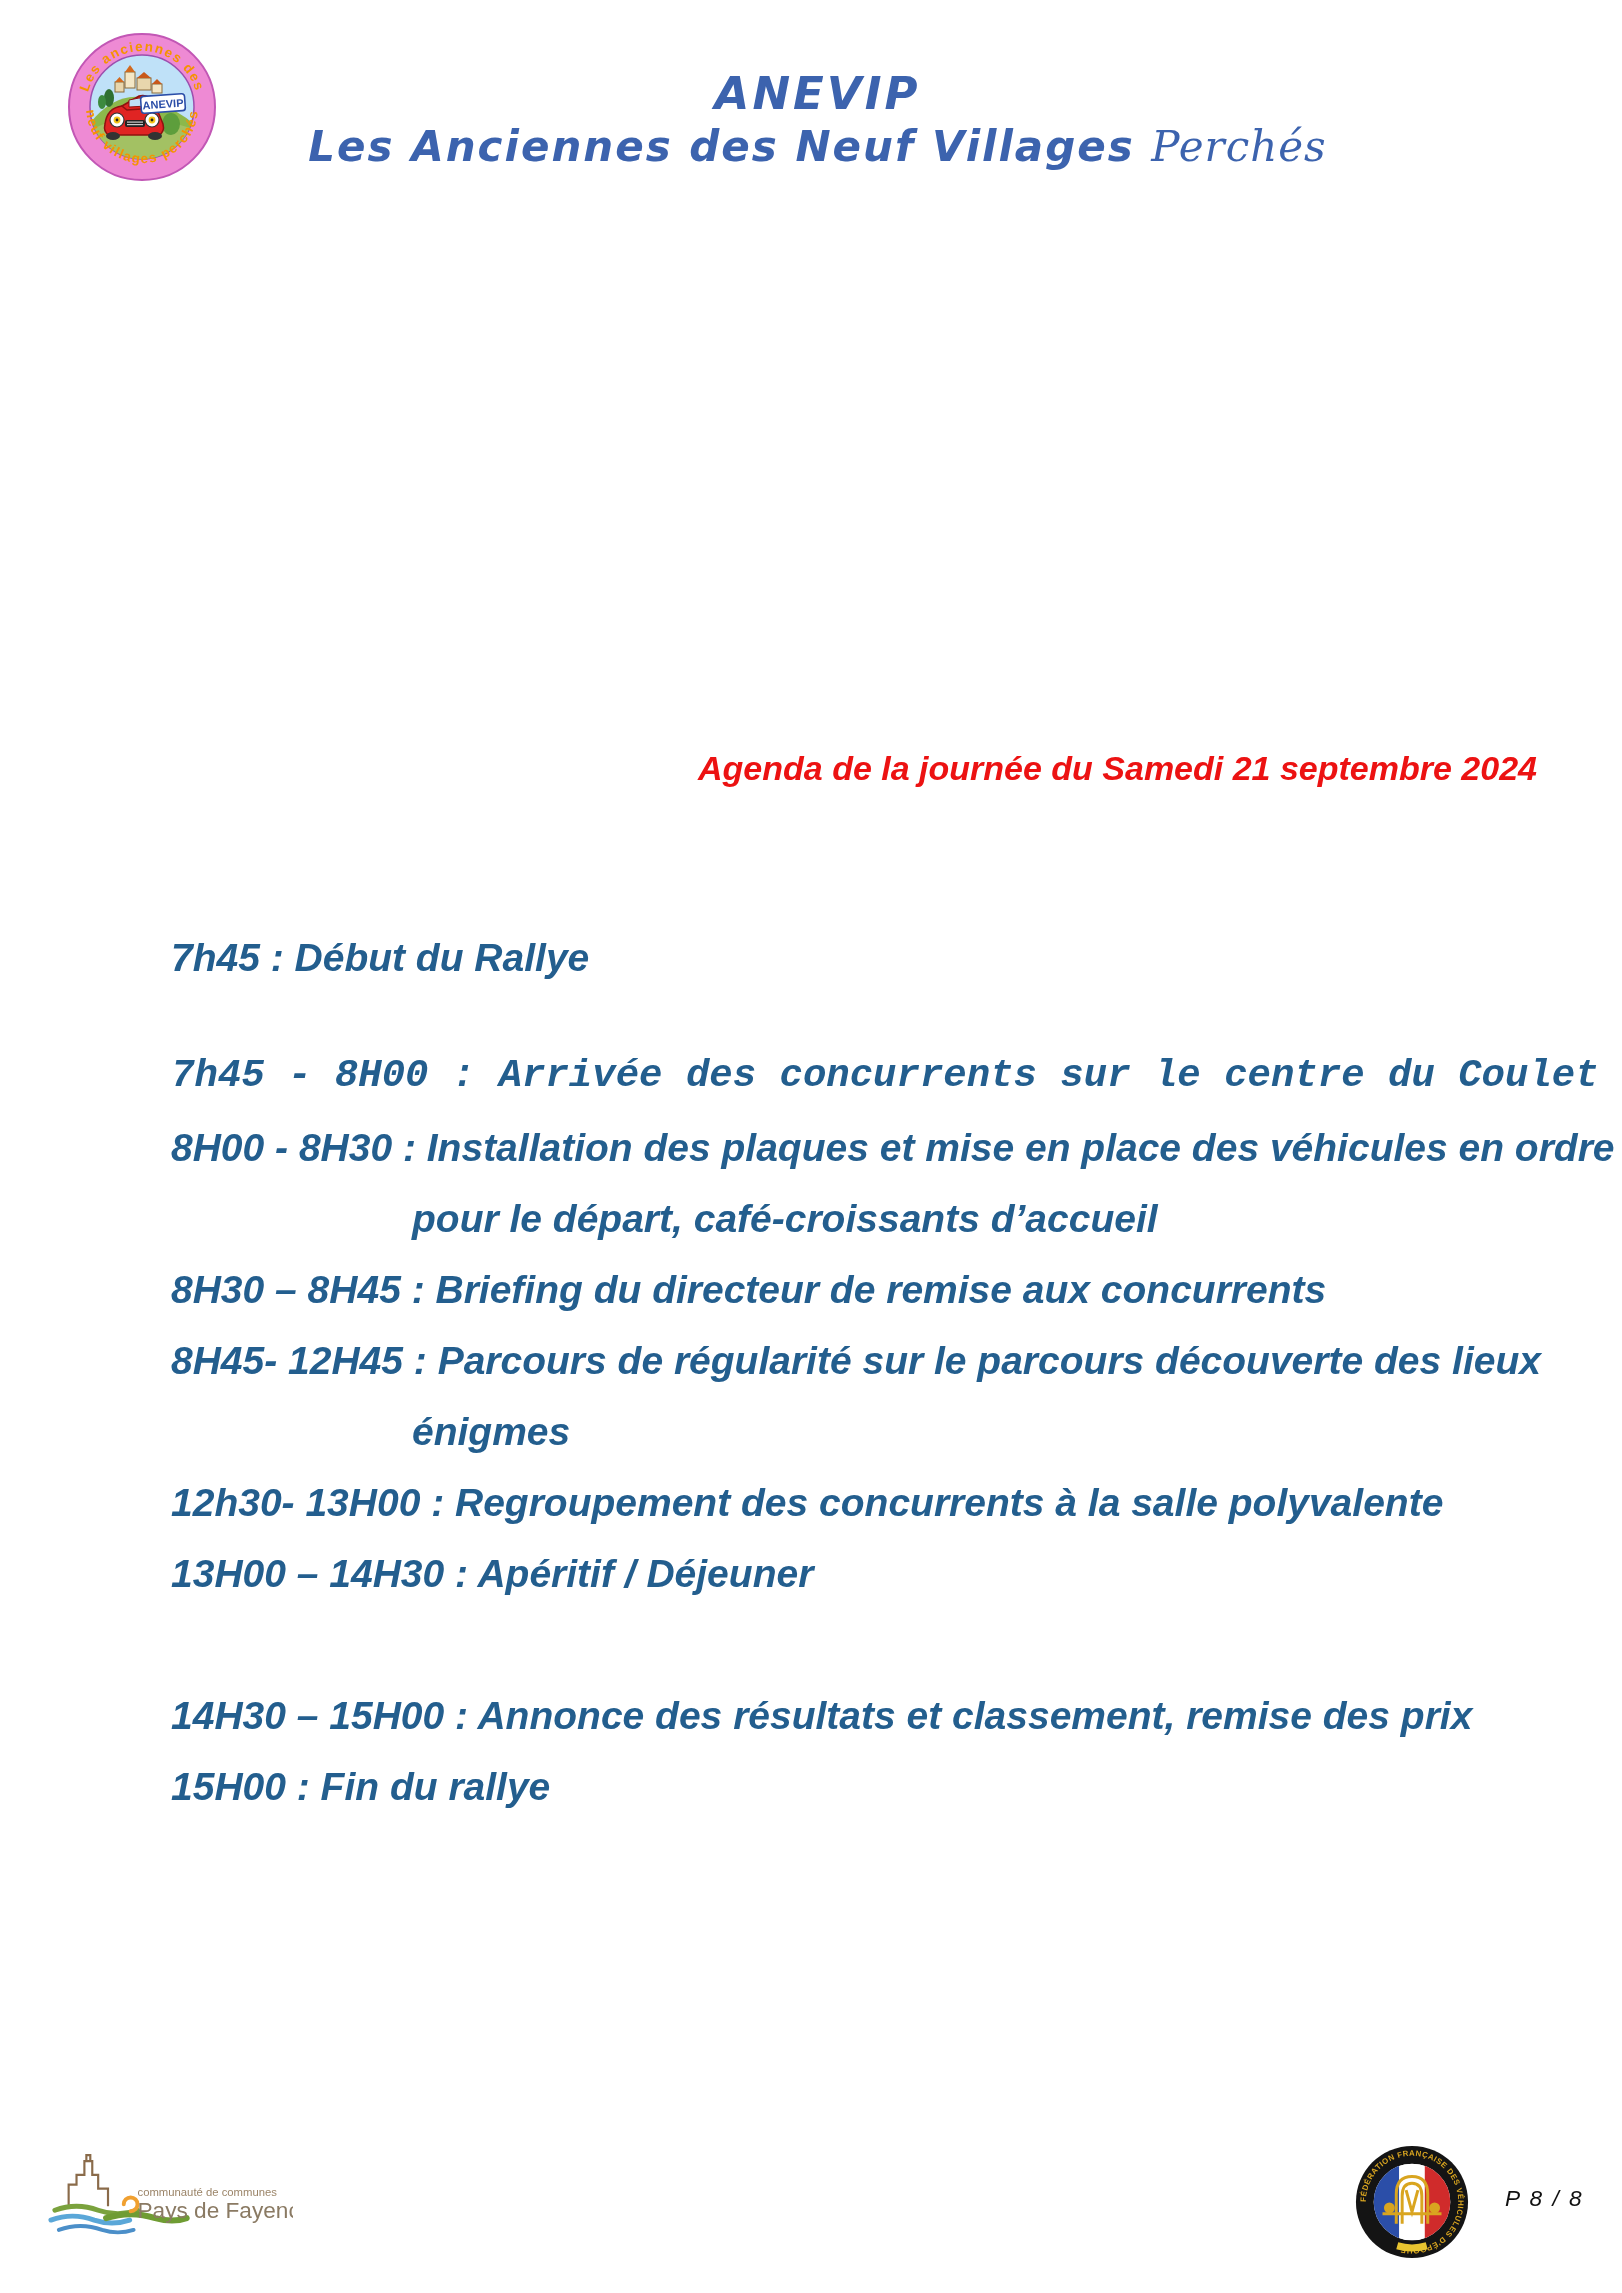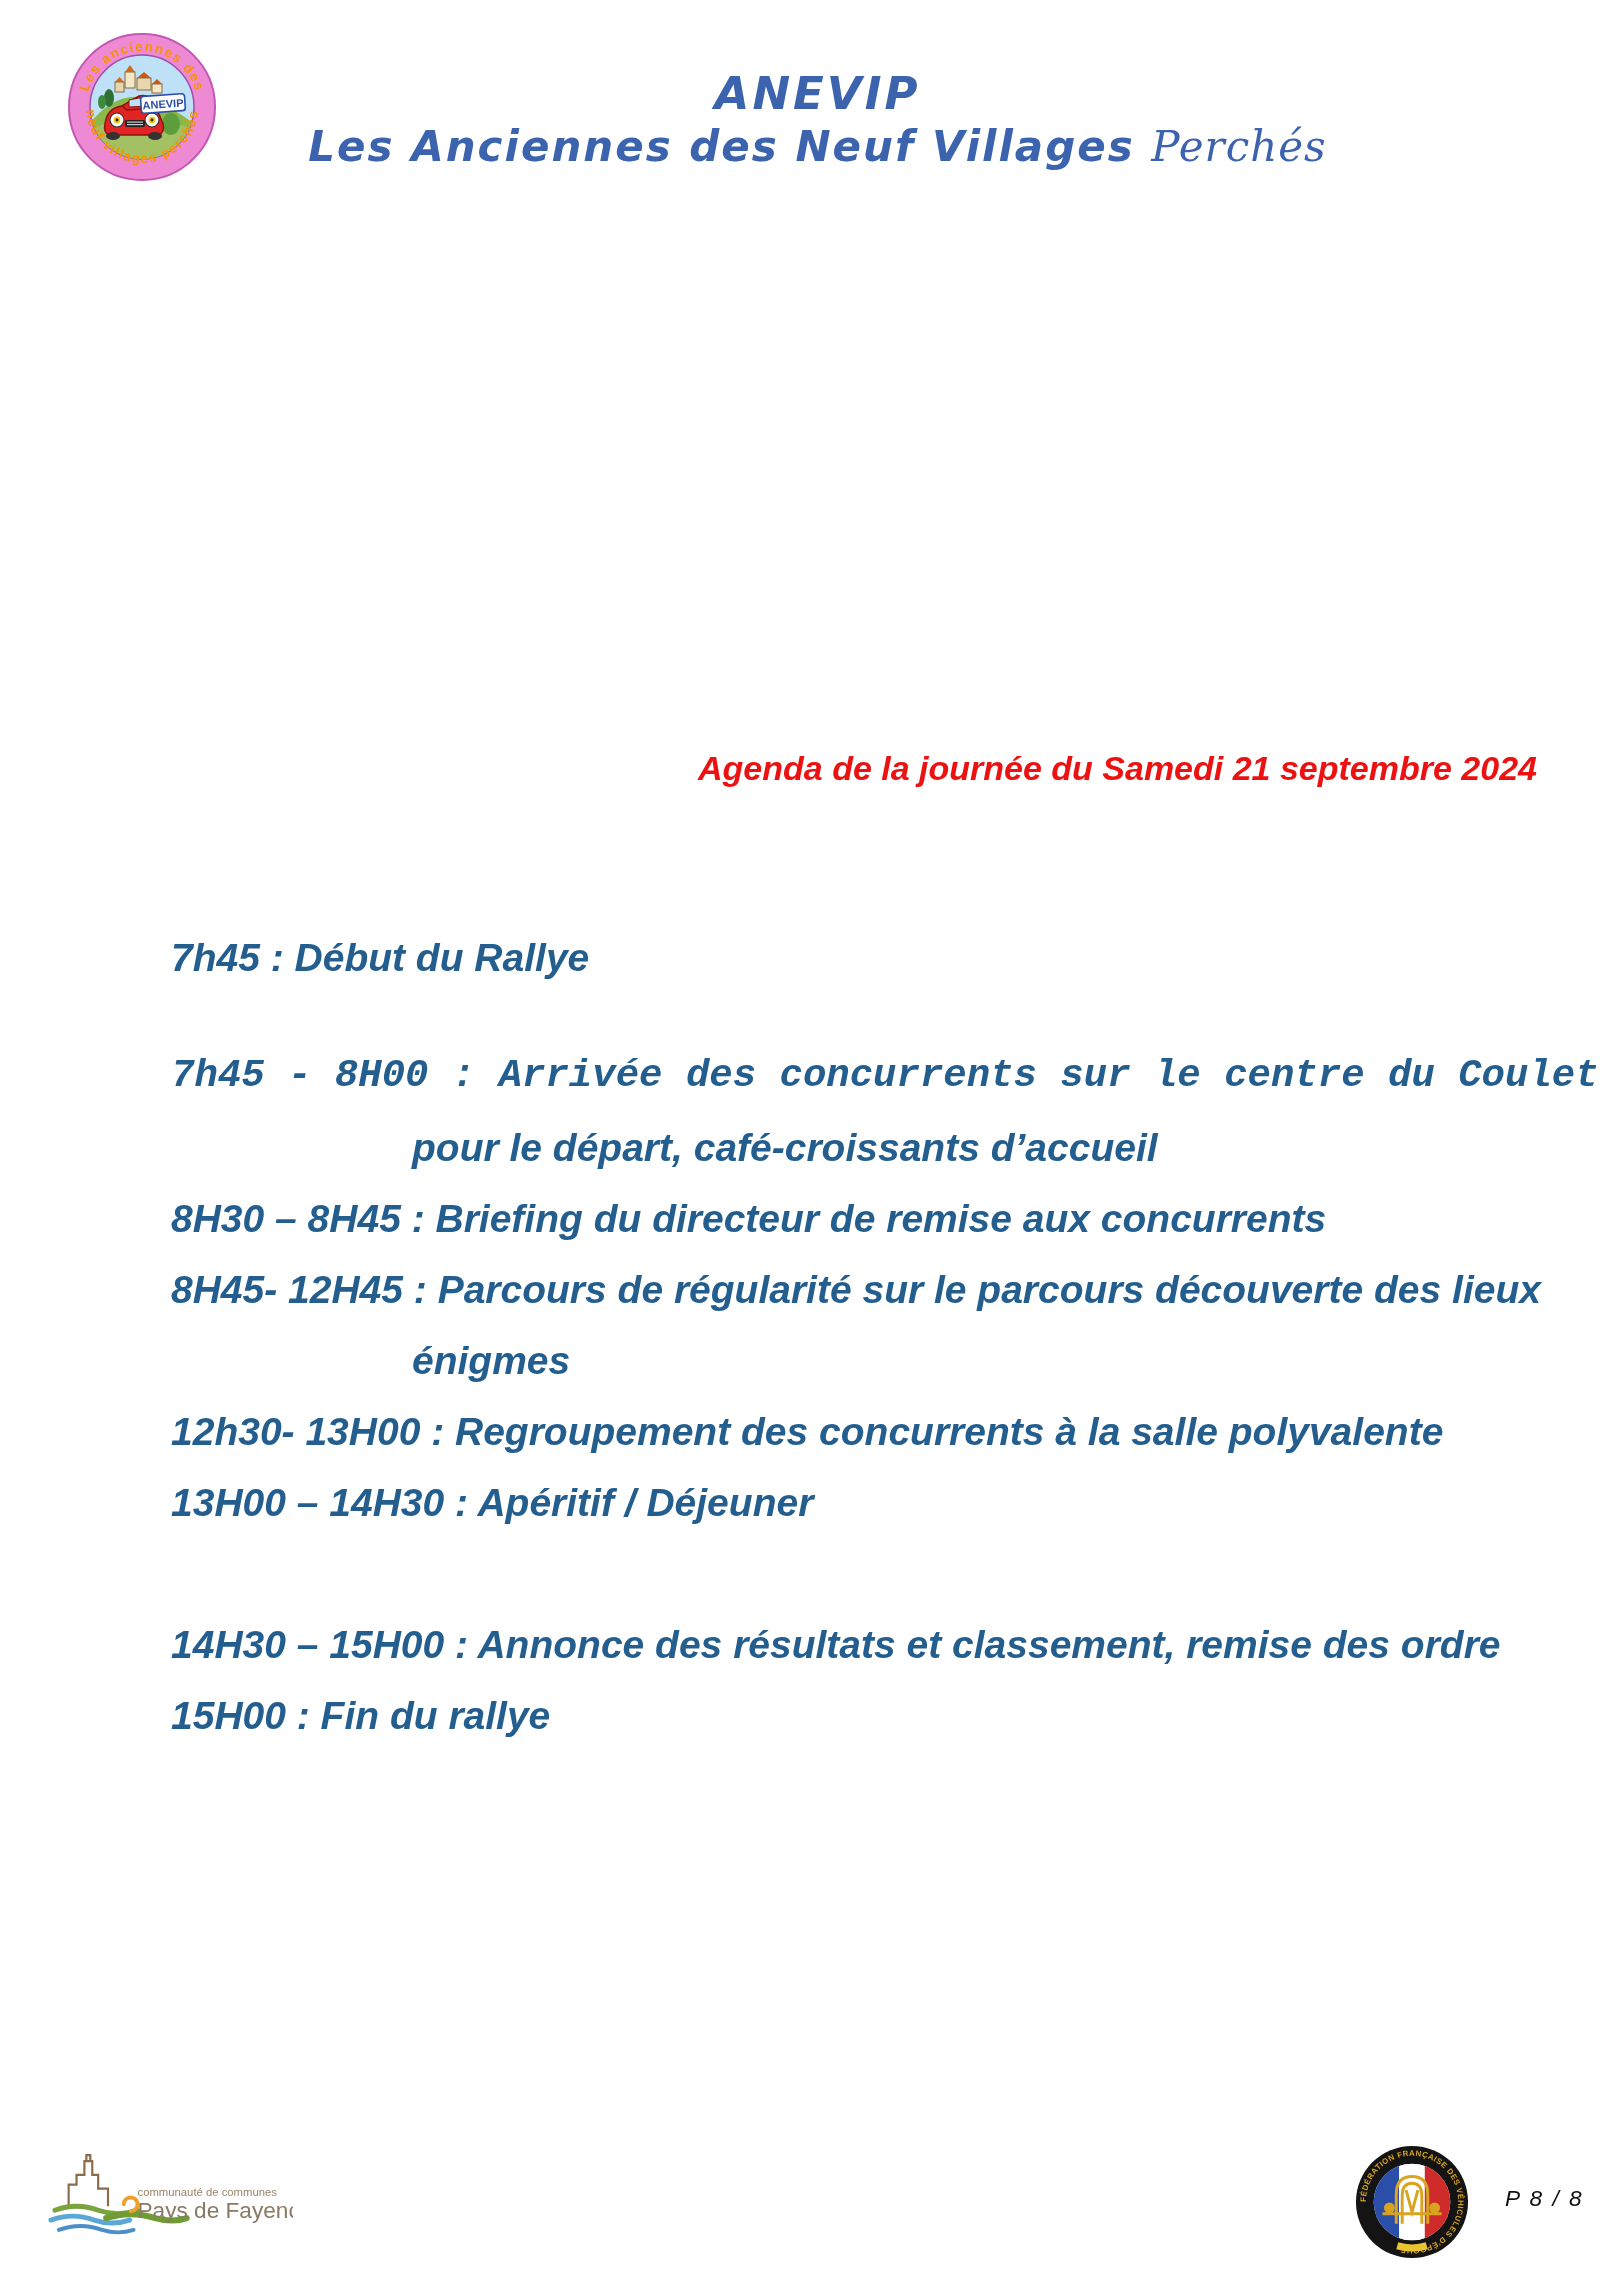--- a/index.html
+++ b/index.html
@@ -156,27 +156,28 @@
   <div class="header-titles">
     <div class="header-title-main">ANEVIP</div>
     <div class="header-title-sub"><span>Les Anciennes des Neuf Villages </span><span class="script-part">Perchés</span></div>
   </div>
 
   <div class="doc-title">Agenda de la journée du Samedi 21 septembre 2024</div>
 
   <div class="agenda">
     <div class="agenda-line">7h45 : Début du Rallye</div>
     <div class="agenda-line gap-sm">7h45 - 8H00 : Arrivée des concurrents sur le centre du Coulet</div>
+    <div class="agenda-line">8H00 - 8H30 : Installation des plaques et mise en place des véhicules en ordre</div>
     <div class="agenda-line indent">pour le départ, café-croissants d’accueil</div>
     <div class="agenda-line">8H30 – 8H45 : Briefing du directeur de remise aux concurrents</div>
     <div class="agenda-line">8H45- 12H45 : Parcours de régularité sur le parcours découverte des lieux</div>
     <div class="agenda-line indent">énigmes</div>
     <div class="agenda-line">12h30- 13H00 : Regroupement des concurrents à la salle polyvalente</div>
     <div class="agenda-line">13H00 – 14H30 : Apéritif / Déjeuner</div>
-    <div class="agenda-line gap-lg">14H30 – 15H00 : Annonce des résultats et classement, remise des ordre</div>
+    <div class="agenda-line gap-lg">14H30 – 15H00 : Annonce des résultats et classement, remise des prix</div>
     <div class="agenda-line">15H00 : Fin du rallye</div>
   </div>
 
   <svg class="fayence-logo" viewBox="0 0 250 100">
 
     <g fill="none" stroke="#8a6b4a" stroke-width="2.2">
       <path d="M 22,62 L 22,40 L 30,40 L 30,30 L 38,30 L 38,16 L 46,16 L 46,30 L 52,30 L 52,44 L 62,44 L 62,62"></path>
       <path d="M 40,16 L 40,10 L 44,10 L 44,16"></path>
     </g>
 

